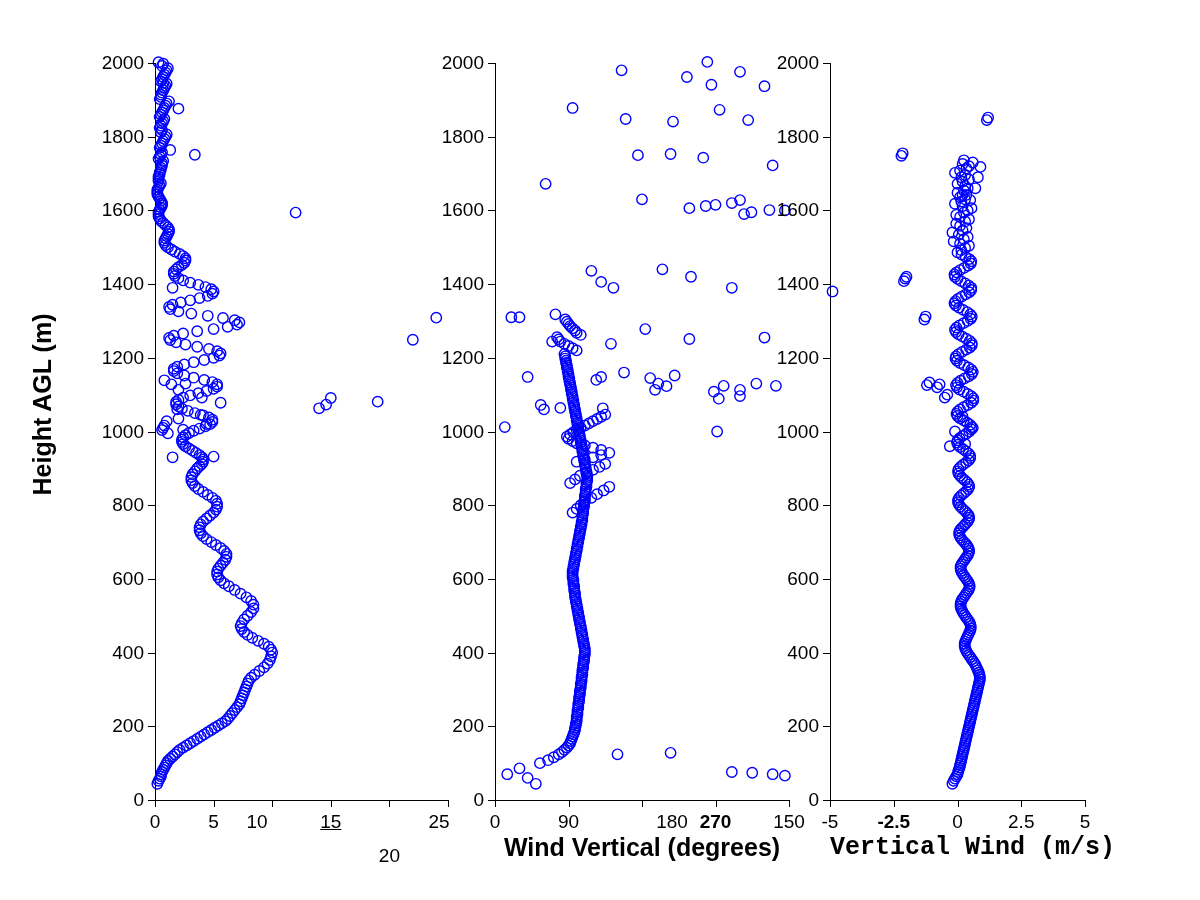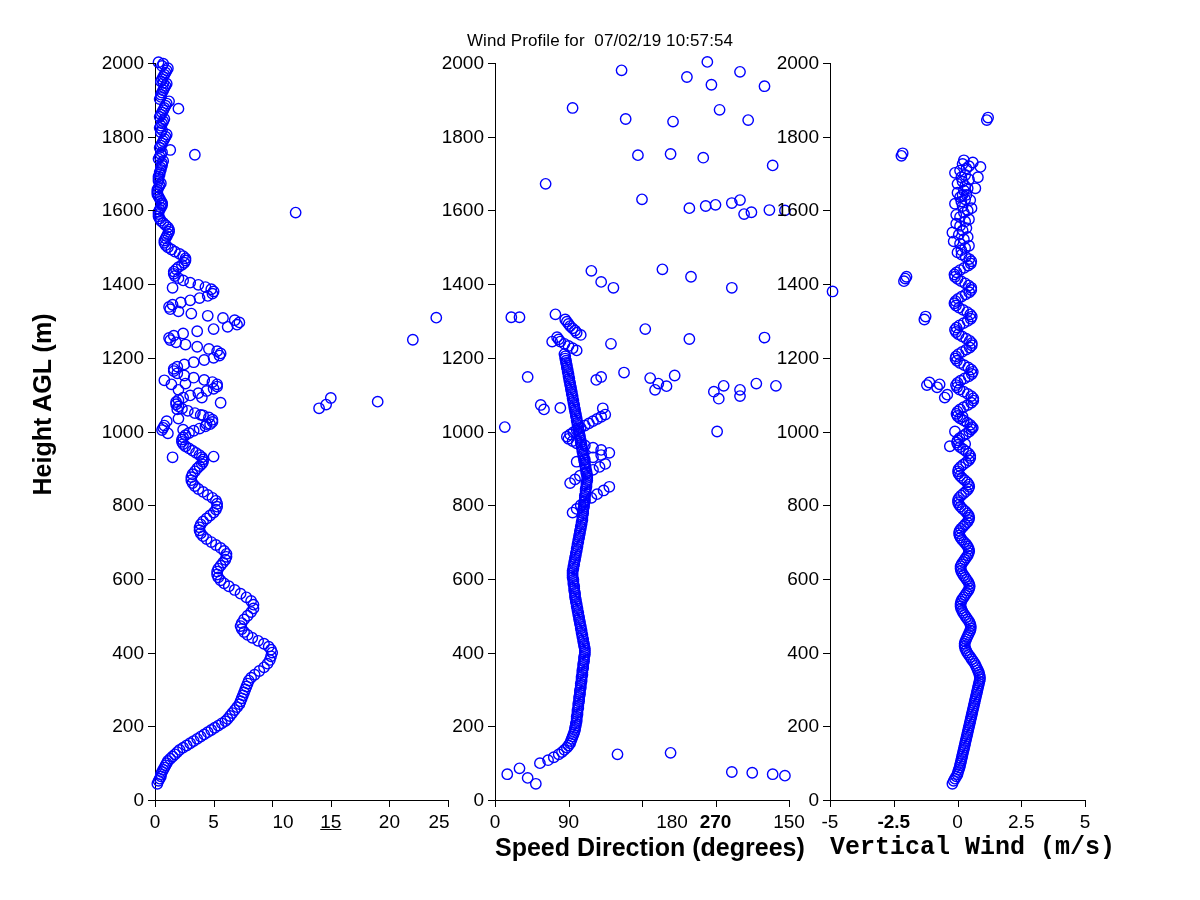--- a/index.html
+++ b/index.html
@@ -25,21 +25,20 @@
          border-left:1.6px solid #000;}
   .xtlabel{position:absolute;top:calc(100% + 11px);font-size:19px;
            white-space:nowrap;transform:translateX(-50%);}
   .pts{position:absolute;left:0;top:0;width:100%;height:100%;overflow:visible;}
 </style>
 </head>
 <body>
 
 <div id="fig">
 
-  <div class="title">Wind Profile for  07/02/19 10:57:54</div>
 
   <div class="ylabel">Height AGL (m)</div>
 
   <div class="panel" id="p0" style="left:155px;top:63px;width:293px;height:737px;">
     <div class="frame"></div>
     <svg class="pts" id="s0">
         <circle cx="2.34" cy="720.79" r="5.2" fill="none" stroke="#0000FF" stroke-width="1.4"></circle>
         <circle cx="3.52" cy="717.84" r="5.2" fill="none" stroke="#0000FF" stroke-width="1.4"></circle>
         <circle cx="4.69" cy="715.63" r="5.2" fill="none" stroke="#0000FF" stroke-width="1.4"></circle>
         <circle cx="5.86" cy="713.42" r="5.2" fill="none" stroke="#0000FF" stroke-width="1.4"></circle>
@@ -385,25 +384,25 @@
       <div class="ytlabel" style="top: 147.4px;">1600</div>
       <div class="ytick" style="top: 73.7px;"></div>
       <div class="ytlabel" style="top: 73.7px;">1800</div>
       <div class="ytick" style="top: 0px;"></div>
       <div class="ytlabel" style="top: 0px;">2000</div>
       <div class="xtick" style="left: 0px;"></div>
       <div class="xtlabel" style="left: 0px;">0</div>
       <div class="xtick" style="left: 58.6px;"></div>
       <div class="xtlabel" style="left: 58.6px;">5</div>
       <div class="xtick" style="left: 117.2px;"></div>
-      <div class="xtlabel" style="left: 128px;">10</div>
+      <div class="xtlabel" style="left: 102px;">10</div>
       <div class="xtick" style="left: 175.8px;"></div>
       <div class="xtlabel" style="left: 175.8px; text-decoration: underline;">15</div>
       <div class="xtick" style="left: 234.4px;"></div>
-      <div class="xtlabel" style="left: 234.4px;">20</div>
+      <div class="xtlabel" style="left: 234.4px; margin-top: 34px;">20</div>
       <div class="xtick" style="left: 293px;"></div>
       <div class="xtlabel" style="left: 284px;">25</div>
     </div>
 
   <div class="panel" id="p1" style="left:495px;top:63px;width:294px;height:737px;">
     <div class="frame"></div>
     <svg class="pts" id="s1">
         <circle cx="12.25" cy="711.21" r="5.2" fill="none" stroke="#0000FF" stroke-width="1.4"></circle>
         <circle cx="24.50" cy="705.31" r="5.2" fill="none" stroke="#0000FF" stroke-width="1.4"></circle>
         <circle cx="32.67" cy="714.89" r="5.2" fill="none" stroke="#0000FF" stroke-width="1.4"></circle>
@@ -740,21 +739,21 @@
       <div class="xtlabel" style="left: 0px;">0</div>
       <div class="xtick" style="left: 73.5px;"></div>
       <div class="xtlabel" style="left: 73.5px;">90</div>
       <div class="xtick" style="left: 147px;"></div>
       <div class="xtlabel" style="left: 147px; margin-left: 30px;">180</div>
       <div class="xtick" style="left: 220.5px;"></div>
       <div class="xtlabel" style="left: 220.5px; font-weight: bold;">270</div>
       <div class="xtick" style="left: 294px;"></div>
       <div class="xtlabel" style="left: 294px;">150</div>
     </div>
-  <div class="xlabel" style="left:495px;width:294px;">Speed Direction (degrees)</div>
+  <div class="xlabel" style="left:495px;width:294px;">Wind Vertical (degrees)</div>
 
   <div class="panel" id="p2" style="left:830px;top:63px;width:255px;height:737px;">
     <div class="frame"></div>
     <svg class="pts" id="s2">
         <circle cx="122.40" cy="720.79" r="5.2" fill="none" stroke="#0000FF" stroke-width="1.4"></circle>
         <circle cx="123.67" cy="717.84" r="5.2" fill="none" stroke="#0000FF" stroke-width="1.4"></circle>
         <circle cx="124.95" cy="715.63" r="5.2" fill="none" stroke="#0000FF" stroke-width="1.4"></circle>
         <circle cx="126.22" cy="713.42" r="5.2" fill="none" stroke="#0000FF" stroke-width="1.4"></circle>
         <circle cx="127.50" cy="711.21" r="5.2" fill="none" stroke="#0000FF" stroke-width="1.4"></circle>
         <circle cx="128.01" cy="708.99" r="5.2" fill="none" stroke="#0000FF" stroke-width="1.4"></circle>

